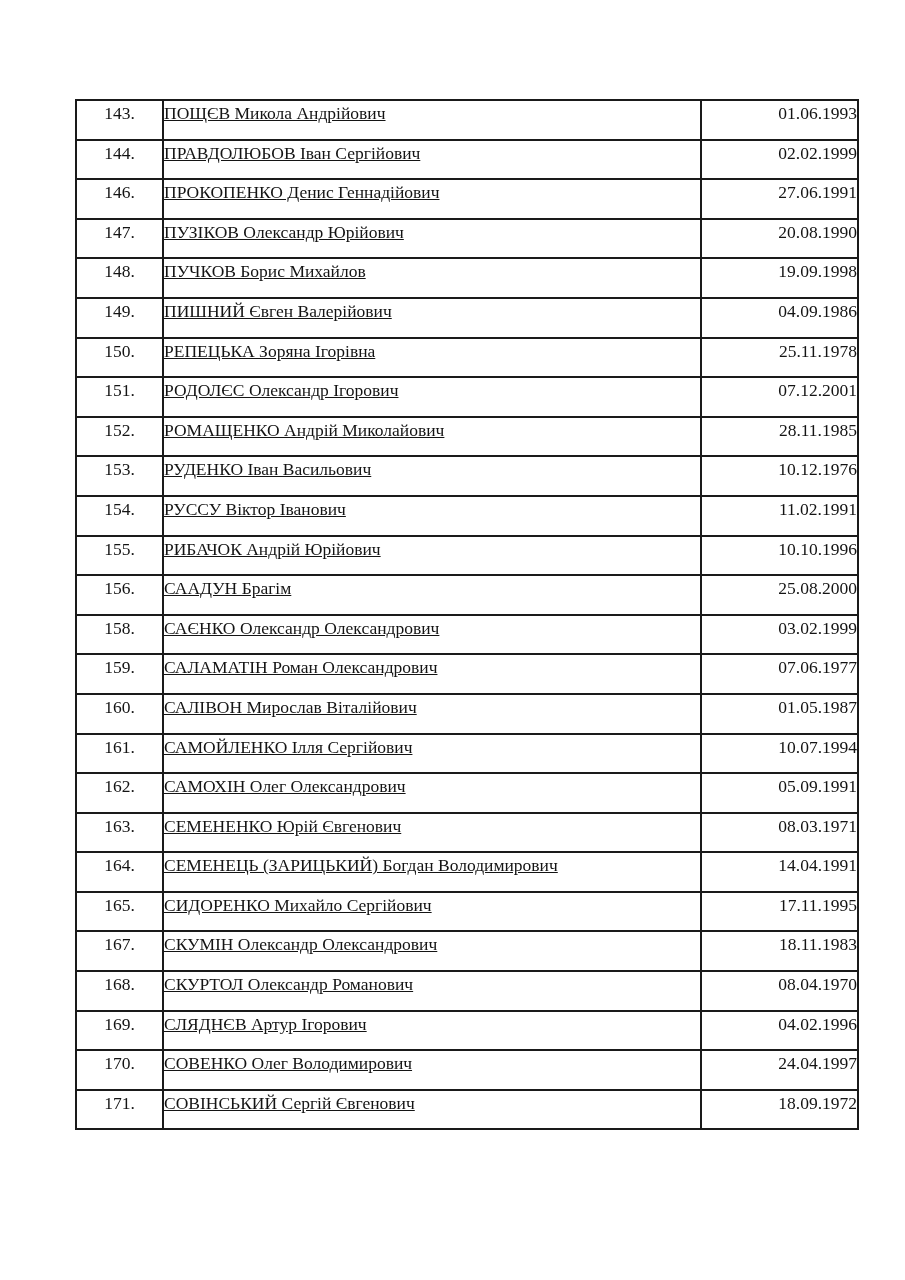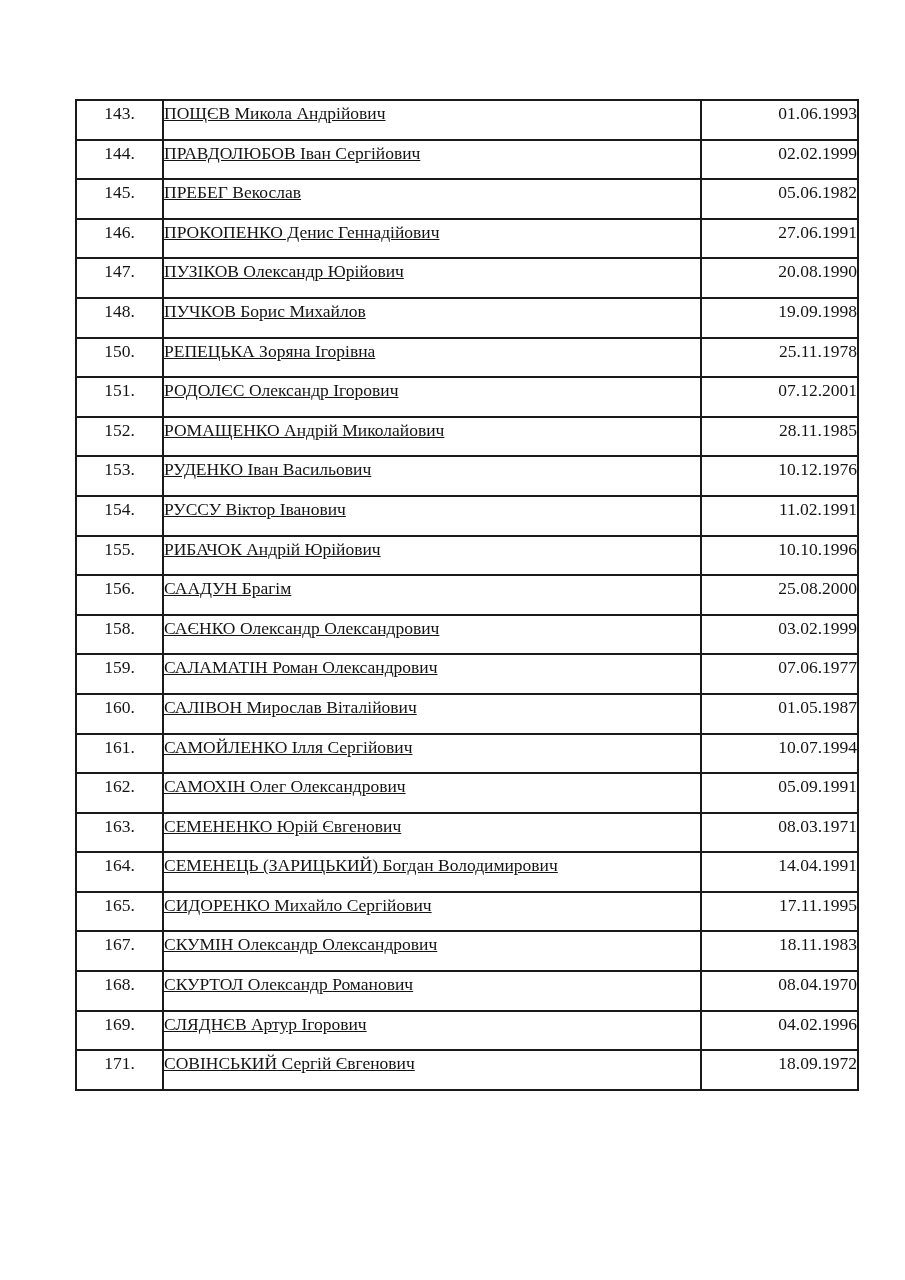--- a/index.html
+++ b/index.html
@@ -64,38 +64,38 @@
     <td class="col-num">143.</td>
     <td class="col-name">ПОЩЄВ Микола Андрійович</td>
     <td class="col-date">01.06.1993</td>
   </tr>
         <tr>
     <td class="col-num">144.</td>
     <td class="col-name">ПРАВДОЛЮБОВ Іван Сергійович</td>
     <td class="col-date">02.02.1999</td>
   </tr>
         <tr>
-    <td class="col-num">145.</td>
-    <td class="col-name">ПРЕБЕГ Векослав</td>
-    <td class="col-date">05.06.1982</td>
-  </tr>
-        <tr>
     <td class="col-num">146.</td>
     <td class="col-name">ПРОКОПЕНКО Денис Геннадійович</td>
     <td class="col-date">27.06.1991</td>
   </tr>
         <tr>
     <td class="col-num">147.</td>
     <td class="col-name">ПУЗІКОВ Олександр Юрійович</td>
     <td class="col-date">20.08.1990</td>
   </tr>
         <tr>
     <td class="col-num">148.</td>
     <td class="col-name">ПУЧКОВ Борис Михайлов</td>
     <td class="col-date">19.09.1998</td>
+  </tr>
+        <tr>
+    <td class="col-num">149.</td>
+    <td class="col-name">ПИШНИЙ Євген Валерійович</td>
+    <td class="col-date">04.09.1986</td>
   </tr>
         <tr>
     <td class="col-num">150.</td>
     <td class="col-name">РЕПЕЦЬКА Зоряна Ігорівна</td>
     <td class="col-date">25.11.1978</td>
   </tr>
         <tr>
     <td class="col-num">151.</td>
     <td class="col-name">РОДОЛЄС Олександр Ігорович</td>
     <td class="col-date">07.12.2001</td>
@@ -174,19 +174,24 @@
     <td class="col-num">168.</td>
     <td class="col-name">СКУРТОЛ Олександр Романович</td>
     <td class="col-date">08.04.1970</td>
   </tr>
         <tr>
     <td class="col-num">169.</td>
     <td class="col-name">СЛЯДНЄВ Артур Ігорович</td>
     <td class="col-date">04.02.1996</td>
   </tr>
         <tr>
+    <td class="col-num">170.</td>
+    <td class="col-name">СОВЕНКО Олег Володимирович</td>
+    <td class="col-date">24.04.1997</td>
+  </tr>
+        <tr>
     <td class="col-num">171.</td>
     <td class="col-name">СОВІНСЬКИЙ Сергій Євгенович</td>
     <td class="col-date">18.09.1972</td>
   </tr>
       </tbody>
   </table>
 </div>
 
 </body></html>

